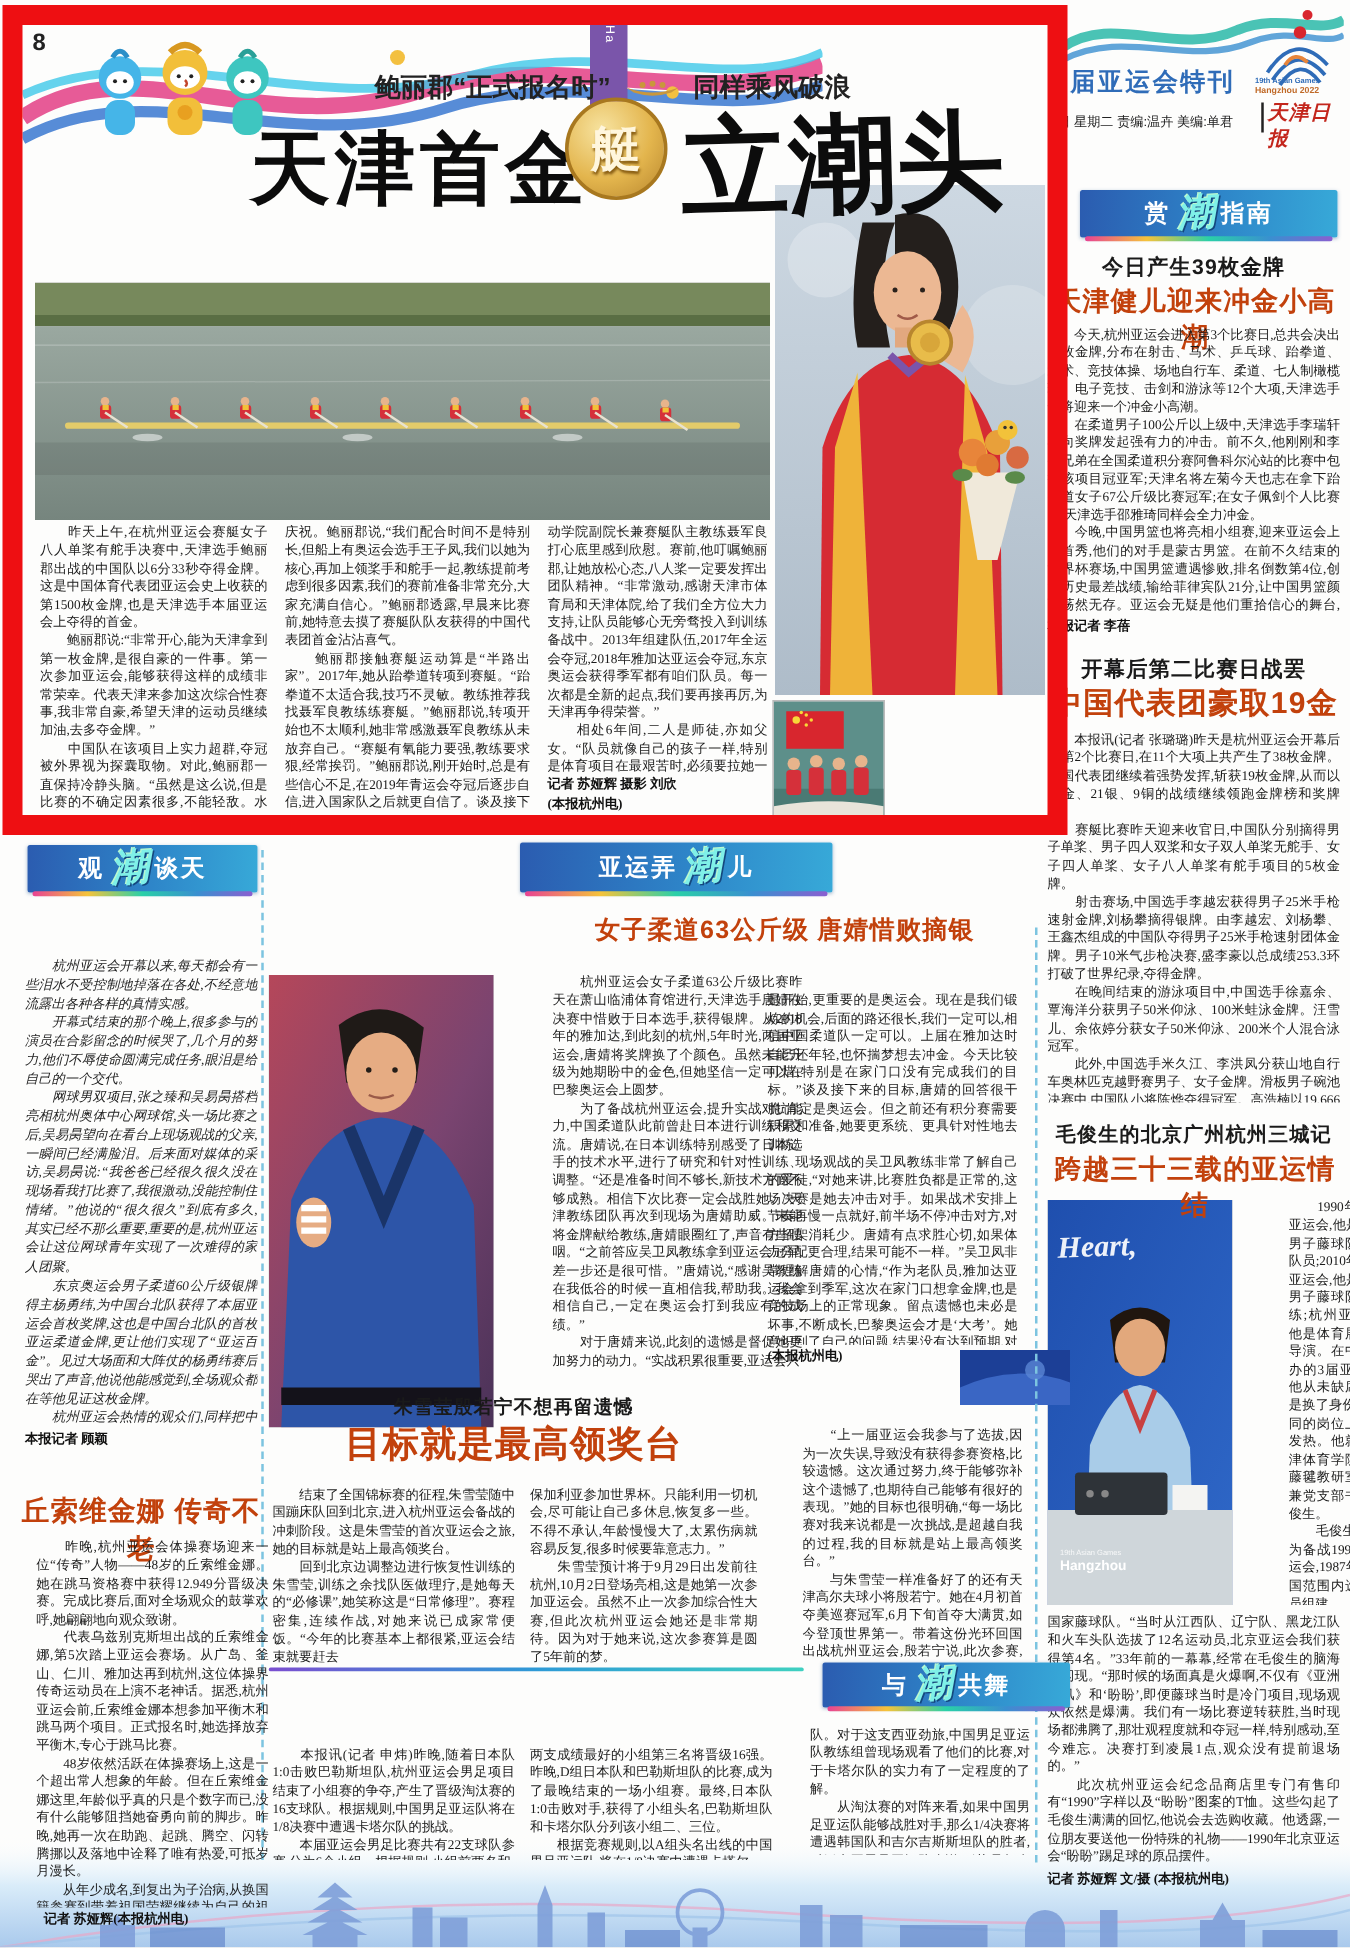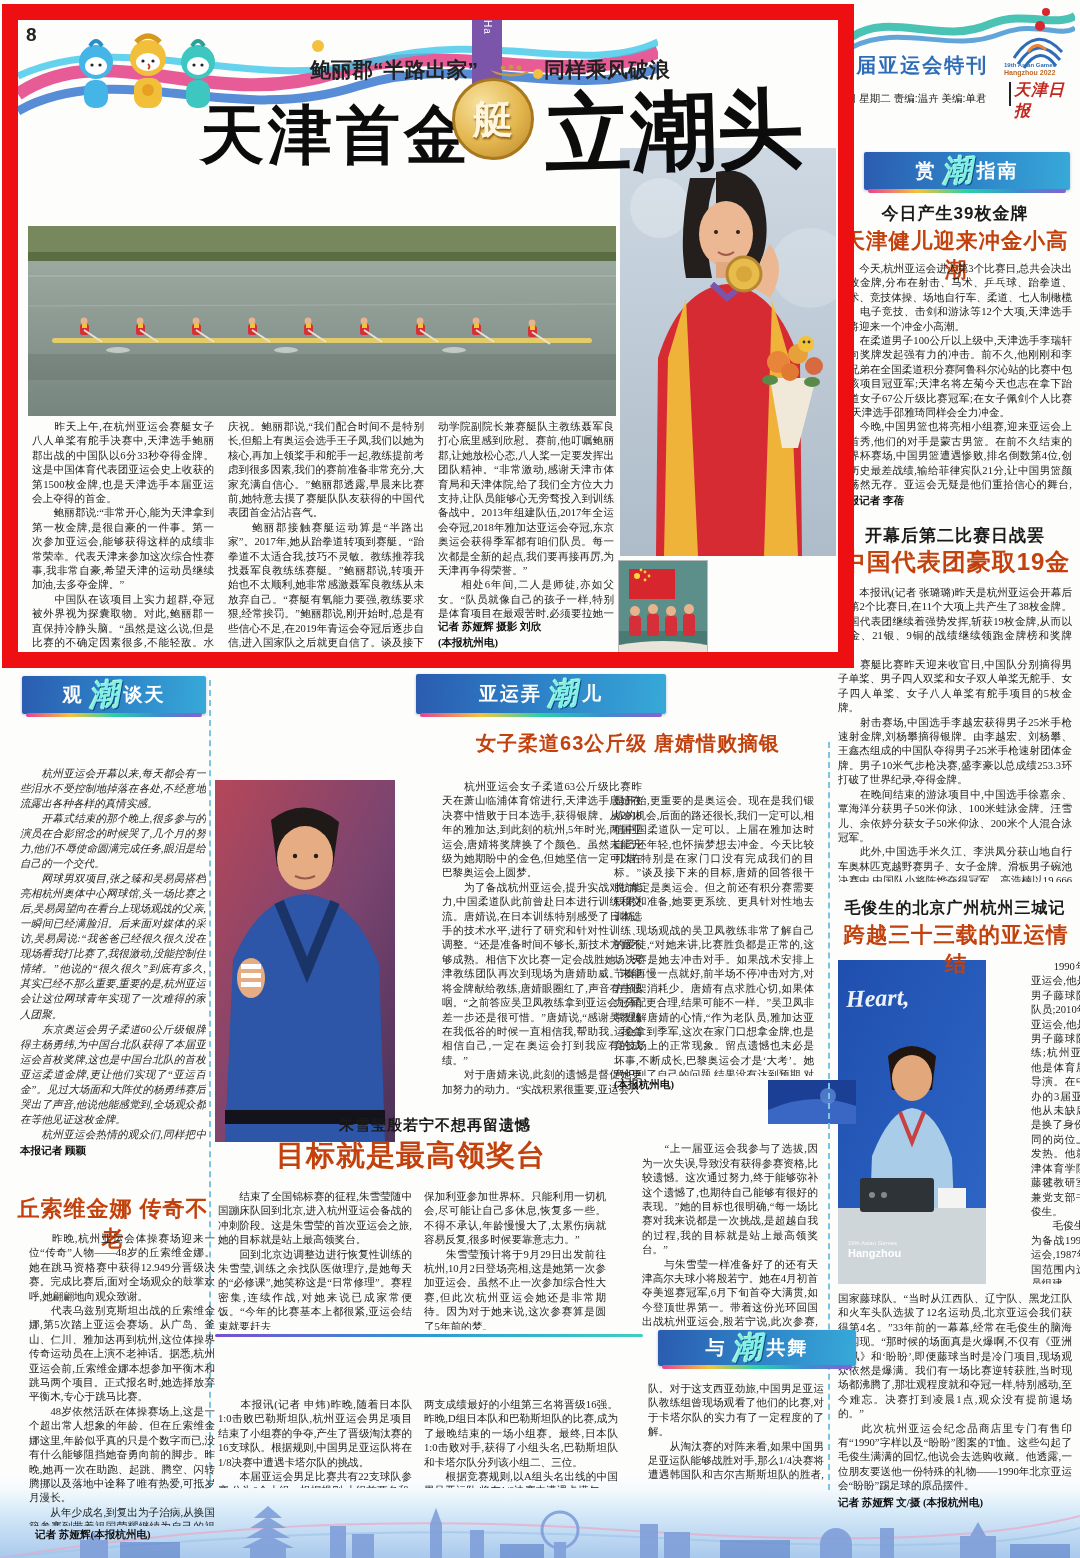--- a/index.html
+++ b/index.html
@@ -138,21 +138,21 @@
       <circle cx="124" cy="37" r="1.6" fill="#222"></circle>
         <circle cx="132" cy="37" r="1.6" fill="#222"></circle>
       <rect x="116" y="52" width="24" height="28" rx="10" fill="#3ec6c0"></rect>
       <path d="M122,18 q6,-10 12,0" stroke="#2aa098" stroke-width="4" fill="none"></path>
     </g>
   </svg>
 
   <div class="pg-num">8</div>
 
   <div class="kicker">
-    <span>鲍丽郡“半路出家”</span>
+    <span>鲍丽郡“正式报名时”</span>
     <svg width="46" height="16" viewBox="0 0 46 16">
       <path d="M2,8 Q23,16 44,8 L38,12 Q23,17 8,12 Z" fill="#c9973c"></path>
       <circle cx="15" cy="6" r="2.4" fill="#c9973c"></circle>
         <circle cx="23" cy="5" r="2.4" fill="#c9973c"></circle>
         <circle cx="31" cy="6" r="2.4" fill="#c9973c"></circle>
     </svg>
     <span>同样乘风破浪</span>
   </div>
 
   <div class="ribbon">
@@ -426,21 +426,21 @@
   <div class="byline" style="left:614px;top:1078px;width:200px;">(本报杭州电)</div>
 
   <div class="photo" style="left:768px;top:1080px;width:88px;height:44px;">
     <svg width="88" height="44" viewBox="0 0 88 44">
       <rect width="88" height="44" fill="#1c3f96"></rect>
       <path d="M0,30 Q44,10 88,26 L88,44 L0,44 Z" fill="#3a66c4"></path>
       <circle cx="60" cy="16" r="8" fill="#5a86d4" opacity="0.8"></circle>
     </svg>
   </div>
 
-  <div class="kick" style="left:215px;top:1116px;width:392px;font-size:15px;padding-left:24px;">朱雪莹殷若宁不想再留遗憾</div>
+  <div class="kick" style="left:215px;top:1116px;width:392px;font-size:15px;">朱雪莹殷若宁不想再留遗憾</div>
   <div class="hl" style="left:215px;top:1136px;width:392px;font-size:29px;">目标就是最高领奖台</div>
   <div class="col" style="left:218px;top:1190px;width:194px;height:140px;">　　结束了全国锦标赛的征程,朱雪莹随中国蹦床队回到北京,进入杭州亚运会备战的冲刺阶段。这是朱雪莹的首次亚运会之旅,她的目标就是站上最高领奖台。
 　　回到北京边调整边进行恢复性训练的朱雪莹,训练之余找队医做理疗,是她每天的“必修课”,她笑称这是“日常修理”。赛程密集,连续作战,对她来说已成家常便饭。“今年的比赛基本上都很紧,亚运会结束就要赶去</div>
   <div class="col" style="left:424px;top:1190px;width:182px;height:140px;">保加利亚参加世界杯。只能利用一切机会,尽可能让自己多休息,恢复多一些。不得不承认,年龄慢慢大了,太累伤病就容易反复,很多时候要靠意志力。”
 　　朱雪莹预计将于9月29日出发前往杭州,10月2日登场亮相,这是她第一次参加亚运会。虽然不止一次参加综合性大赛,但此次杭州亚运会她还是非常期待。因为对于她来说,这次参赛算是圆了5年前的梦。</div>
   <div class="col" style="left:642px;top:1128px;width:176px;height:202px;">
     <span>　　“上一届亚运会我参与了选拔,因为一次失误,导致没有获得参赛资格,比较遗憾。这次通过努力,终于能够弥补这个遗憾了,也期待自己能够有很好的表现。”她的目标也很明确,“每一场比赛对我来说都是一次挑战,是超越自我的过程,我的目标就是站上最高领奖台。”
 　　与朱雪莹一样准备好了的还有天津高尔夫球小将殷若宁。她在4月初首夺美巡赛冠军,6月下旬首夺大满贯,如今登顶世界第一。带着这份光环回国出战杭州亚运会,殷若宁说,此次参赛,就是要冲击亚运会女团冠军,弥补2018年的遗憾。此刻,她的目标更坚定:“不管是团体还是个人,我的目标都是升国旗、奏国歌。”</span>　
   </div>
 

